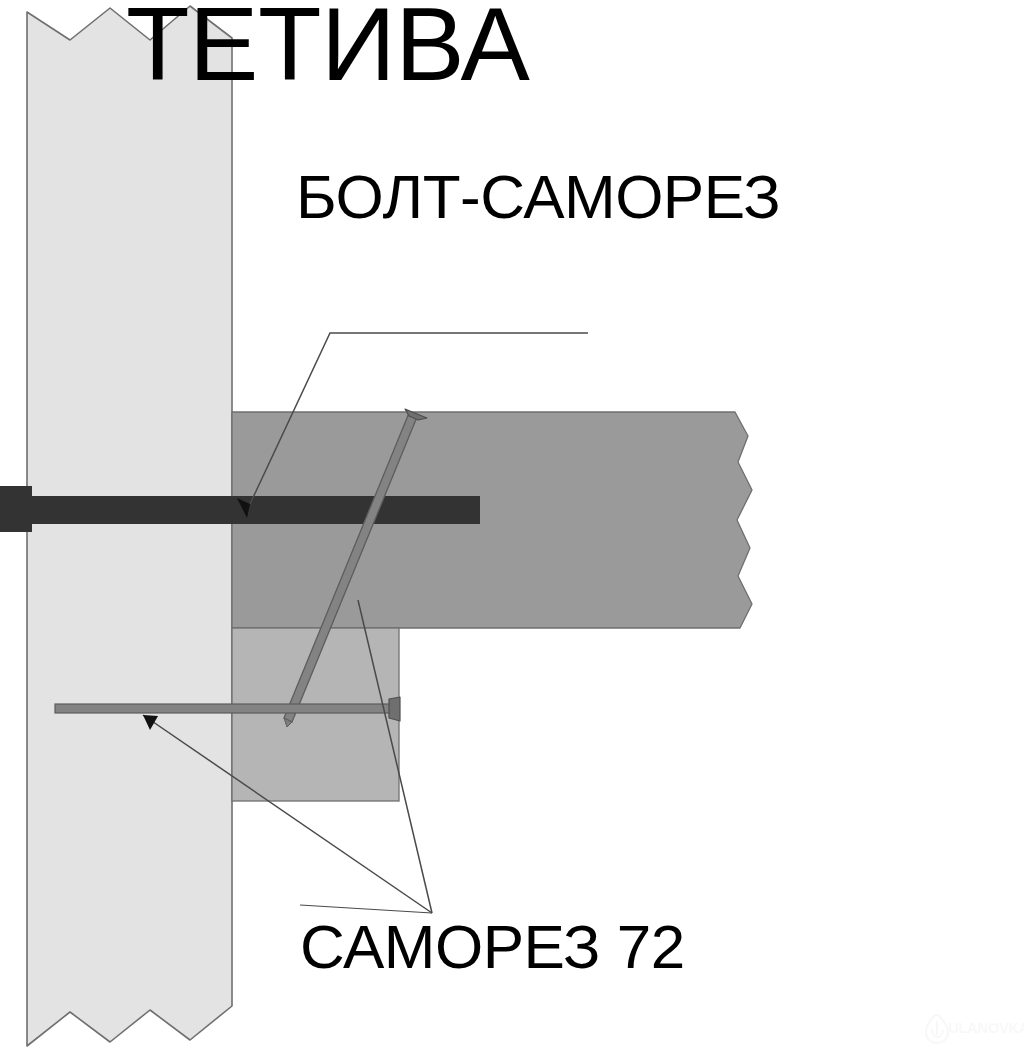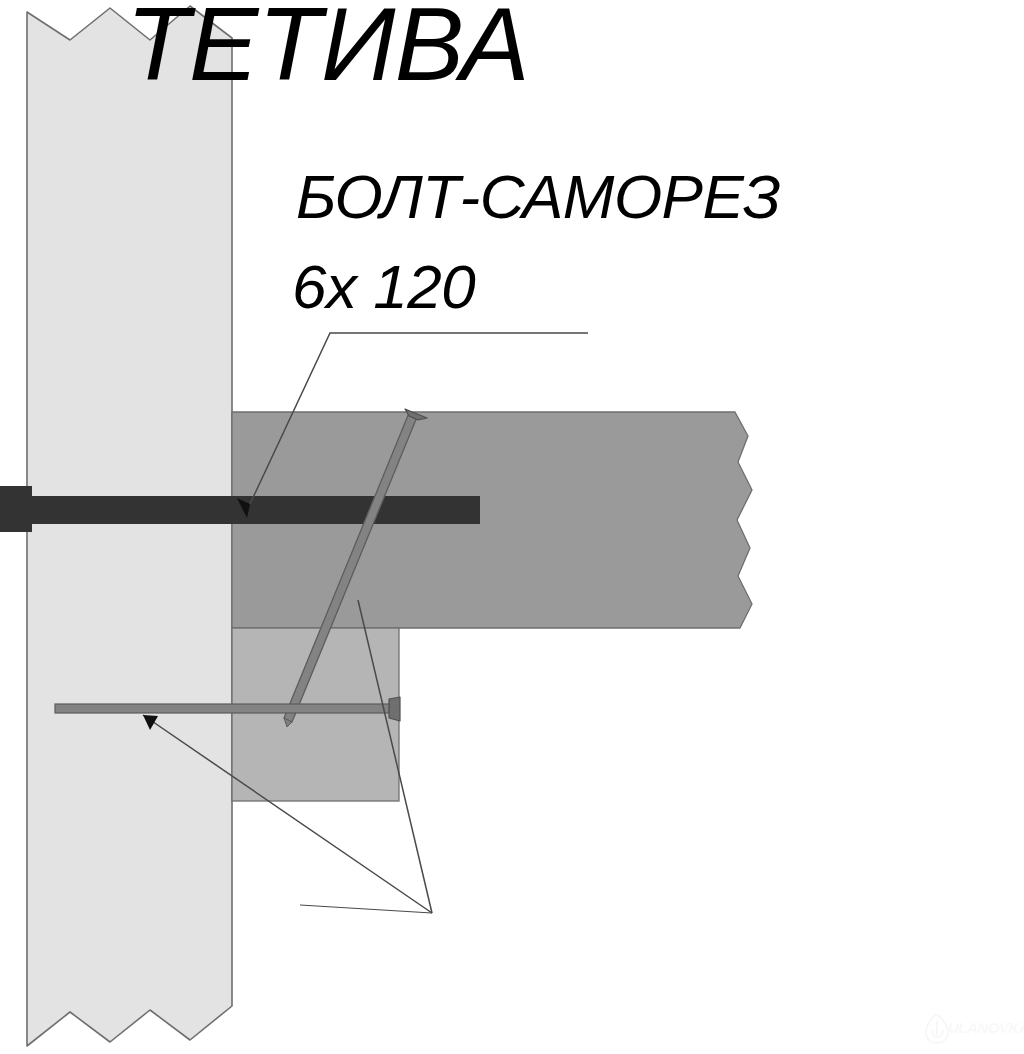--- a/index.html
+++ b/index.html
@@ -9,21 +9,20 @@
   }
   body {
     font-family: "Liberation Sans", sans-serif;
   }
   #stage {
     position: relative;
     width: 1024px;
     height: 1054px;
     background: #ffffff;
     overflow: hidden;
-    font-style: italic;
   }
   #drawing {
     position: absolute;
     left: 0;
     top: 0;
     width: 1024px;
     height: 1054px;
   }
   .lbl {
     position: absolute;
@@ -143,23 +142,23 @@
       <path d="M 432 913 L 358 600" fill="none" stroke="#4a4a4a" stroke-width="1.5"></path>
       <path d="M 432 913 L 300 905" fill="none" stroke="#4a4a4a" stroke-width="1.2"></path>
     </g>
 
   </svg>
 
   <div class="lbl" id="label-tetiva">ТЕТИВА</div>
 
   <div class="lbl" id="label-bolt-line1">БОЛТ-САМОРЕЗ</div>
 
-  <div class="lbl" id="label-bolt-line2">6х 120</div>
 
 
+  <div class="lbl" id="label-samorez">САМОРЕЗ 72</div>
 
   <div id="watermark">
     <svg width="100" height="40" viewBox="0 0 100 40" xmlns="http://www.w3.org/2000/svg">
       <path d="M 17 7 C 11 13 8 19 8 24 C 8 31 13 35 19 35 C 25 35 30 31 30 24 C 30 19 26 13 20 7 Z" fill="none" stroke="#f0f0f0" stroke-width="2"></path>
       <path d="M 19 13 L 19 27" fill="none" stroke="#f0f0f0" stroke-width="2"></path>
       <path d="M 14 22 C 14 27 17 29 19 29 C 22 29 25 27 25 22" fill="none" stroke="#f0f0f0" stroke-width="2"></path>
     </svg>
     <div id="watermark-text">ULANOVKA</div>
   </div>
 

